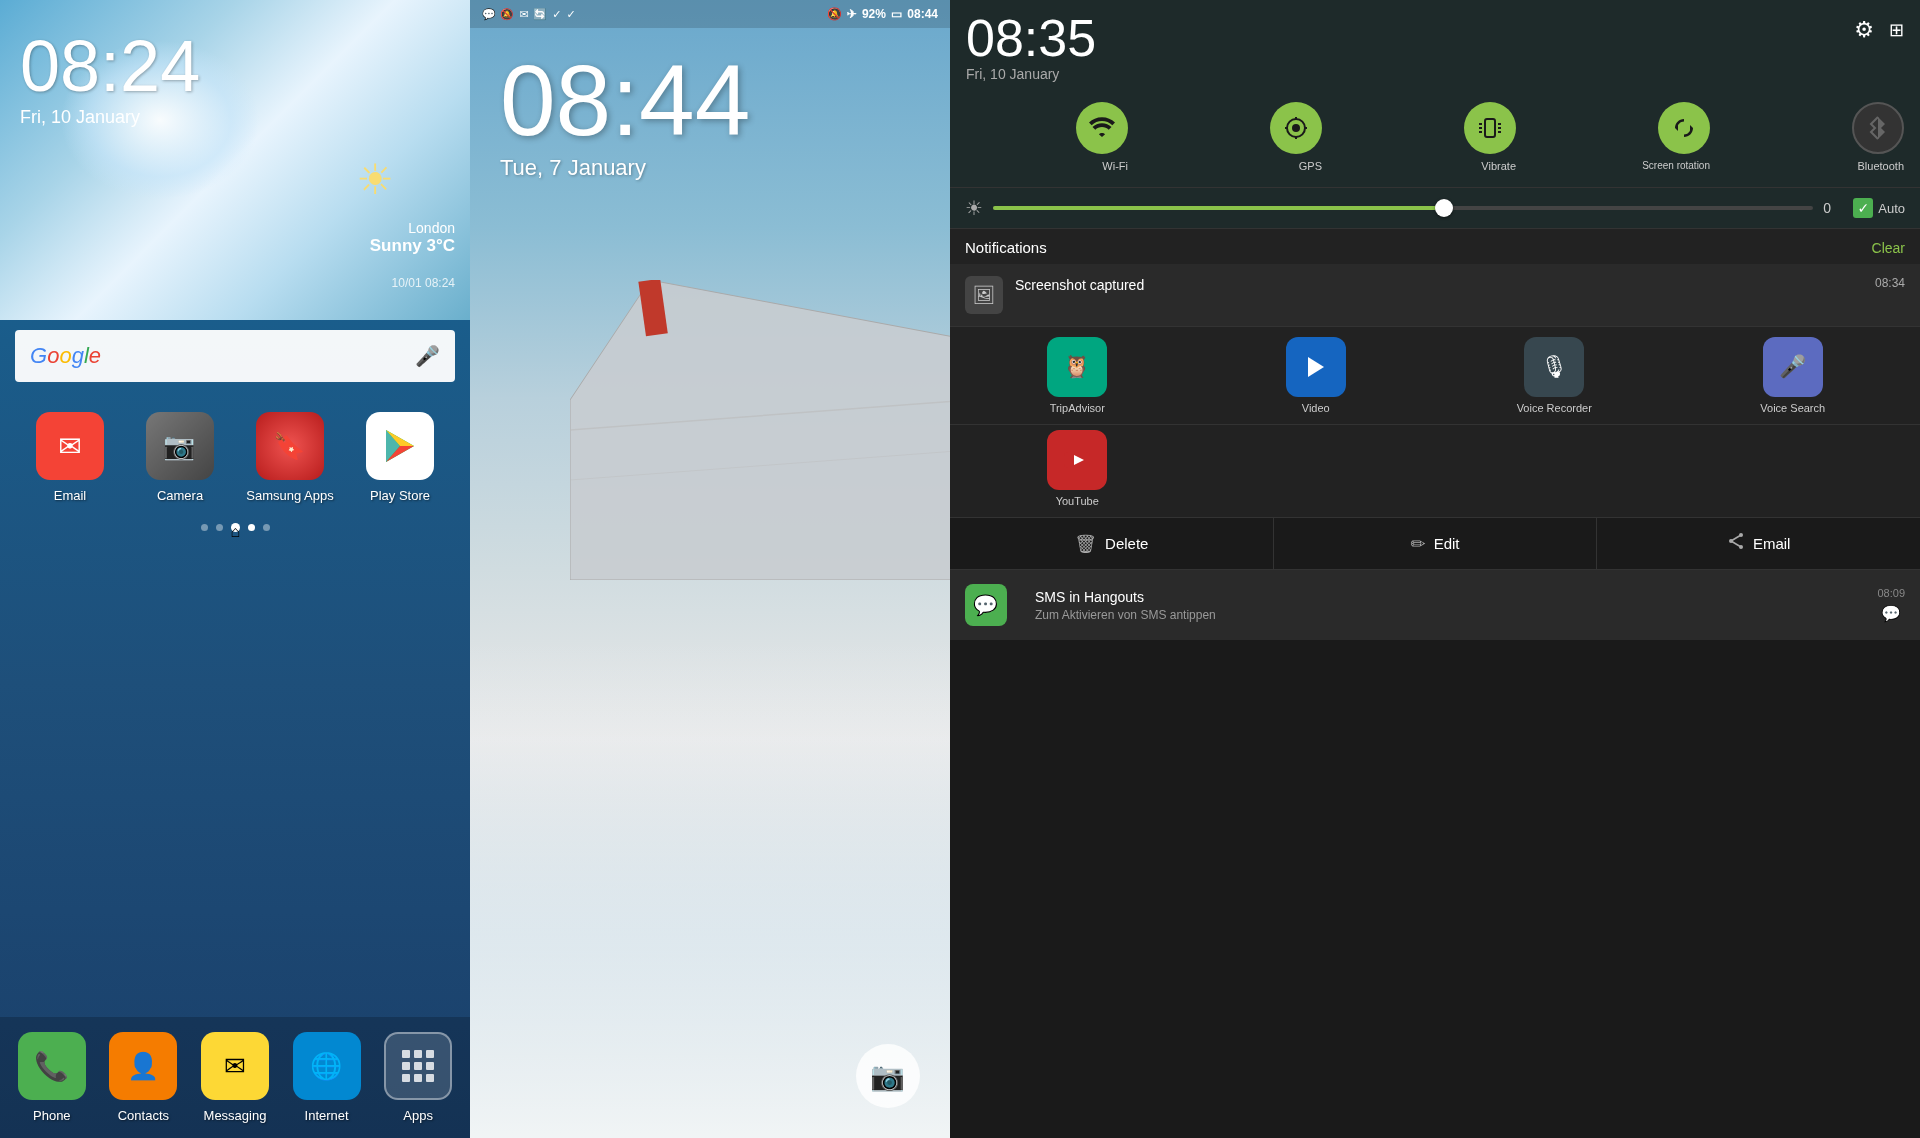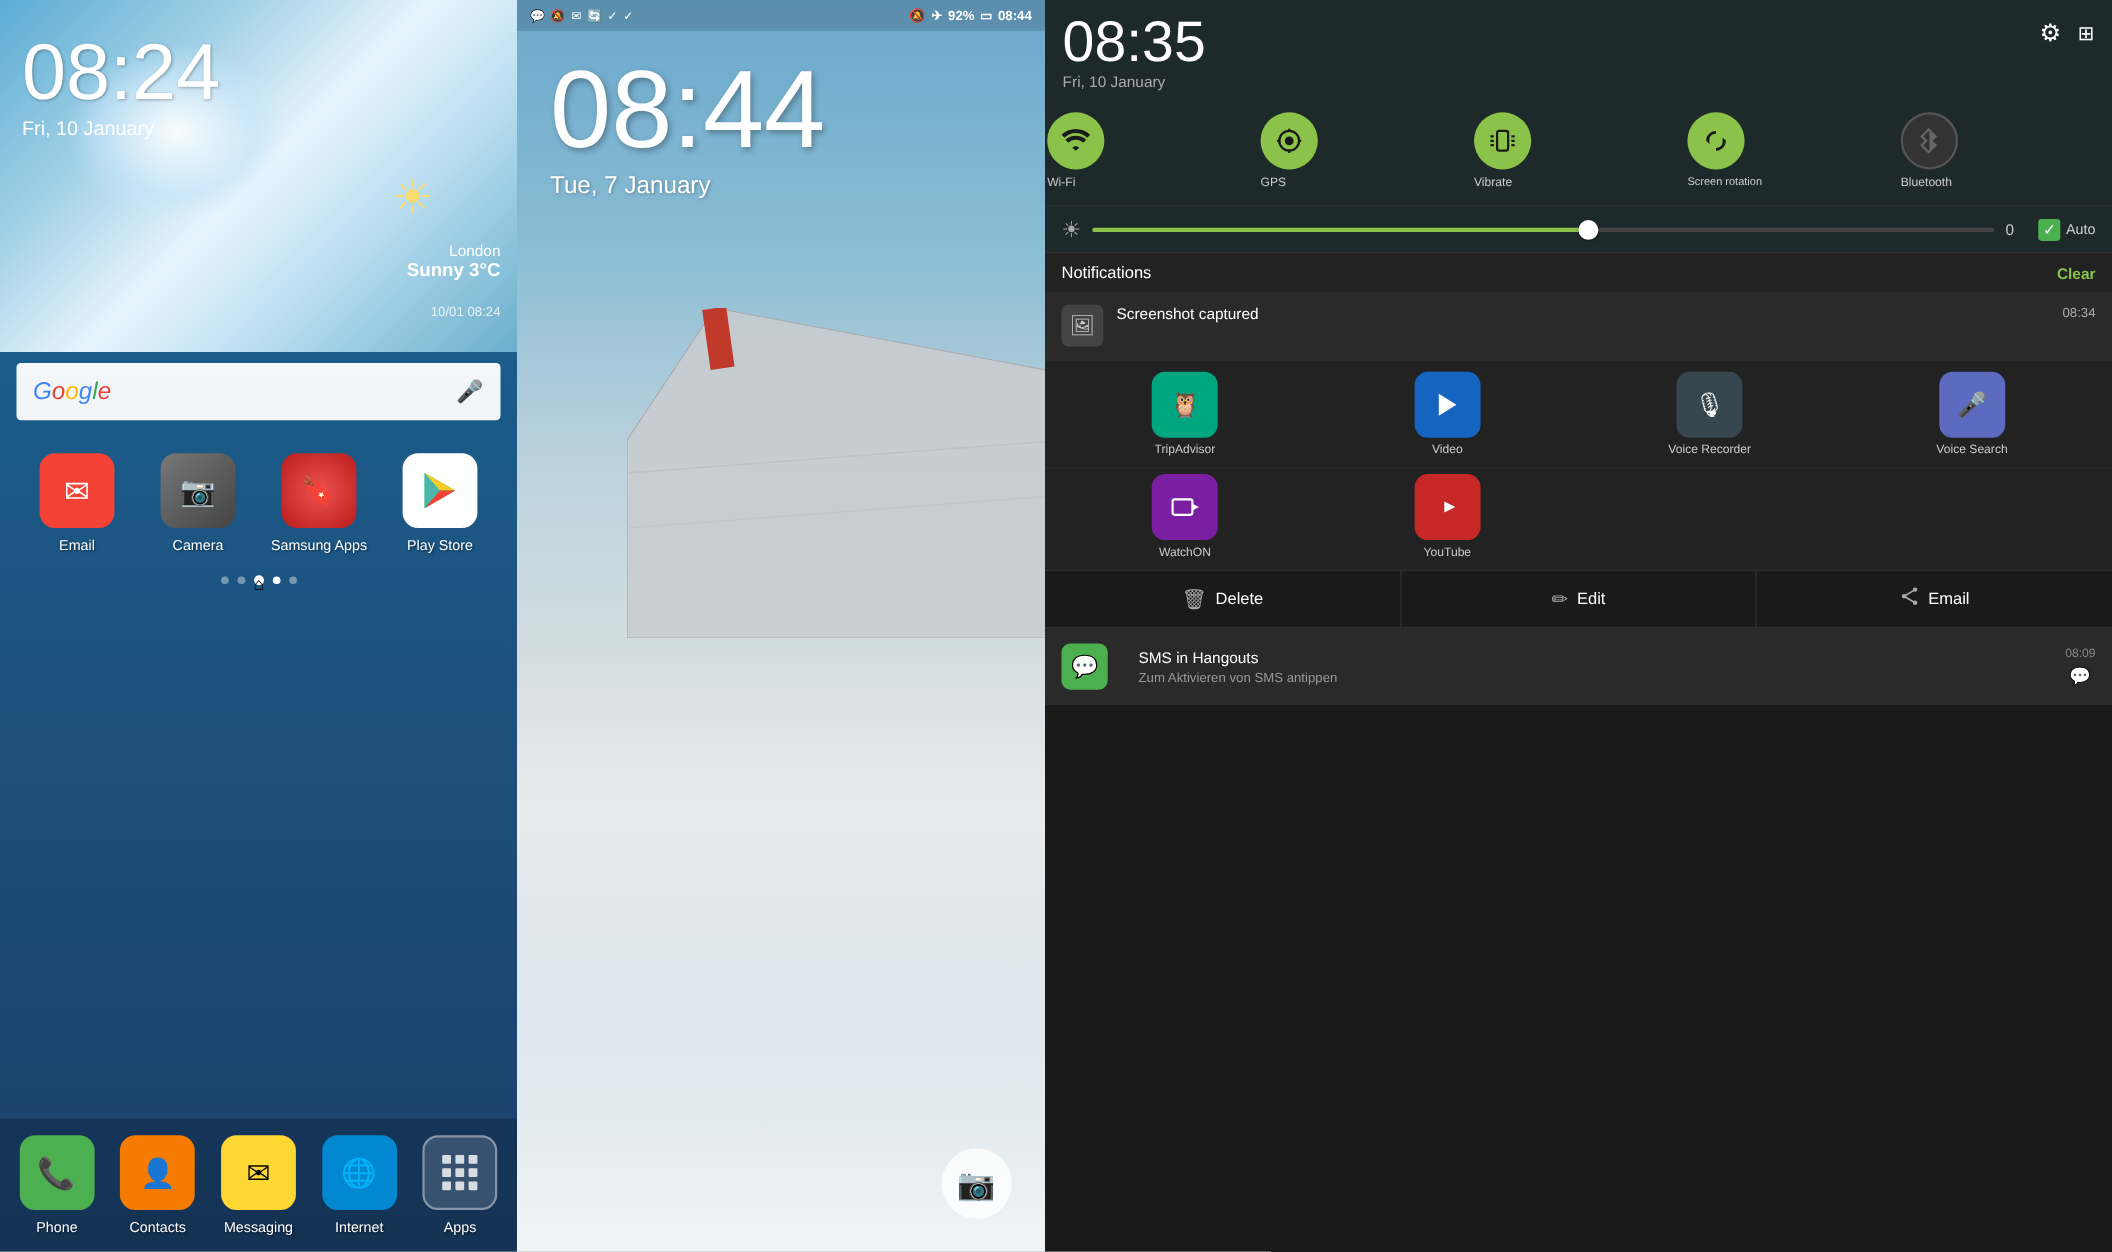--- a/index.html
+++ b/index.html
@@ -258,22 +258,22 @@
     .quick-toggles {
       background: #1e2a2a;
       display: grid;
       grid-template-columns: repeat(5, 1fr);
       border-bottom: 1px solid #333;
       padding-bottom: 10px;
     }
     .toggle-item {
       display: flex;
       flex-direction: column;
-      align-items: flex-start;
-      padding: 12px 2px 5px;
+      align-items: flex-end;
+      padding: 12px 16px 5px;
       gap: 6px;
     }
     .toggle-icon-circle {
       width: 52px; height: 52px;
       border-radius: 50%;
       display: flex;
       align-items: center;
       justify-content: center;
       font-size: 22px;
     }
@@ -335,21 +335,21 @@
     }
 
     .notif-section-header {
       display: flex;
       justify-content: space-between;
       align-items: center;
       padding: 10px 15px 8px;
       background: #222;
     }
     .notif-section-title { color: white; font-size: 15px; font-weight: 500; }
-    .clear-btn { color: #8bc34a; font-size: 14px; font-weight: bold; }
+    .clear-btn { color: #8bc34a; font-size: 14px; }
 
     .notification-item {
       display: flex;
       align-items: flex-start;
       padding: 12px 15px;
       background: #2a2a2a;
       border-bottom: 1px solid #333;
       gap: 12px;
     }
     .notif-icon-square {
@@ -756,29 +756,20 @@
     <div class="shortcut-item">
       <div class="shortcut-icon voice-search">
         <span style="color:white;font-size:22px;">🎤</span>
       </div>
       <span class="shortcut-label">Voice Search</span>
     </div>
   </div>
 
   <div class="app-shortcuts-grid2">
     <div class="shortcut-item">
-      <div class="shortcut-icon watchon">
-        <svg width="30" height="30" viewBox="0 0 30 30" fill="white">
-          <rect x="4" y="8" width="18" height="14" rx="2" fill="none" stroke="white" stroke-width="2"></rect>
-          <polygon points="22,12 28,15 22,18"></polygon>
-        </svg>
-      </div>
-      <span class="shortcut-label">WatchON</span>
-    </div>
-    <div class="shortcut-item">
       <div class="shortcut-icon youtube">
         <svg width="30" height="30" viewBox="0 0 30 30">
           <rect x="2" y="7" width="26" height="16" rx="4" fill="#c62828"></rect>
           <polygon points="12,10 22,15 12,20" fill="white"></polygon>
         </svg>
       </div>
       <span class="shortcut-label">YouTube</span>
     </div>
   </div>
 

